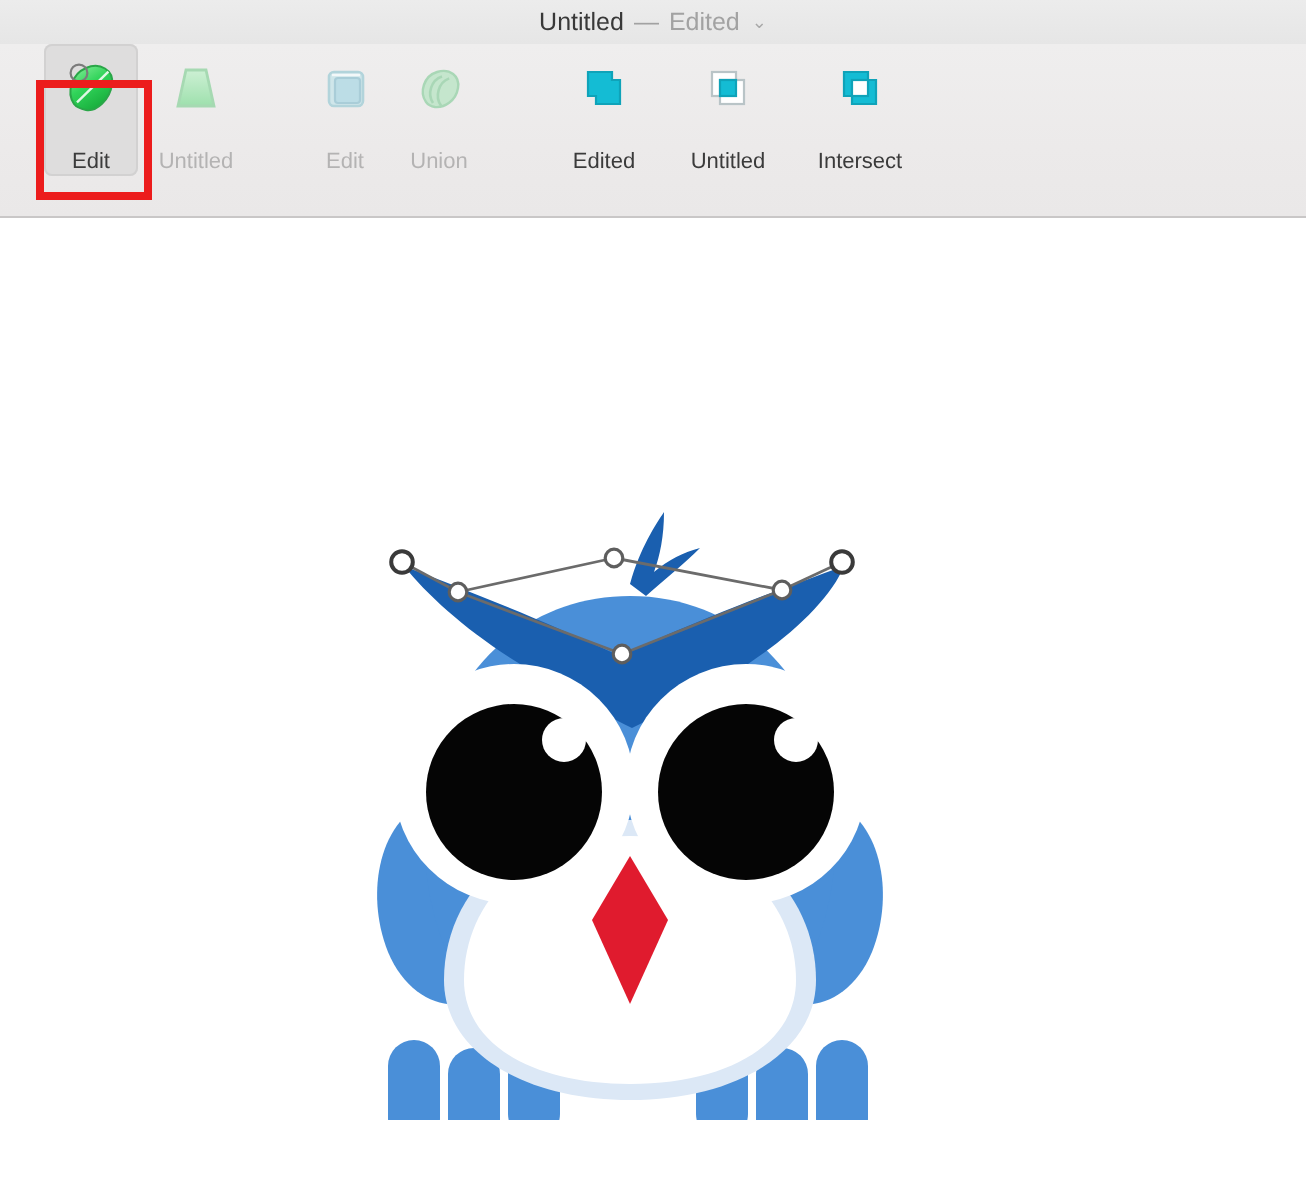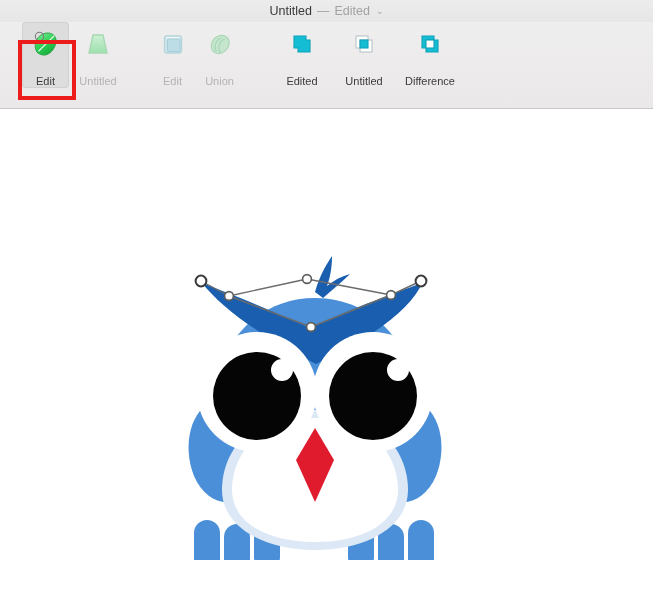--- a/index.html
+++ b/index.html
@@ -241,21 +241,21 @@
       </div>
 
       <div class="tool xwide">
         <span class="tool-ico">
           <svg viewBox="0 0 32 32" width="32" height="32">
             <path d="M8 8 H20 V20 H8 Z" fill="#14bcd4" stroke="#0fa3b9" stroke-width="1.1"></path>
             <path d="M12 12 H24 V24 H12 Z" fill="#14bcd4" stroke="#0fa3b9" stroke-width="1.1"></path>
             <rect x="12" y="12" width="8" height="8" fill="#ffffff" stroke="#0fa3b9" stroke-width="1.1"></rect>
           </svg>
         </span>
-        <span class="tool-lbl">Difference</span>
+        <span class="tool-lbl">Intersect</span>
       </div>
 
       <div class="gap-lg"></div>
       <div class="gap-sm"></div>
 
     </div>
 
     <div class="red-box"></div>
   </div>
 

